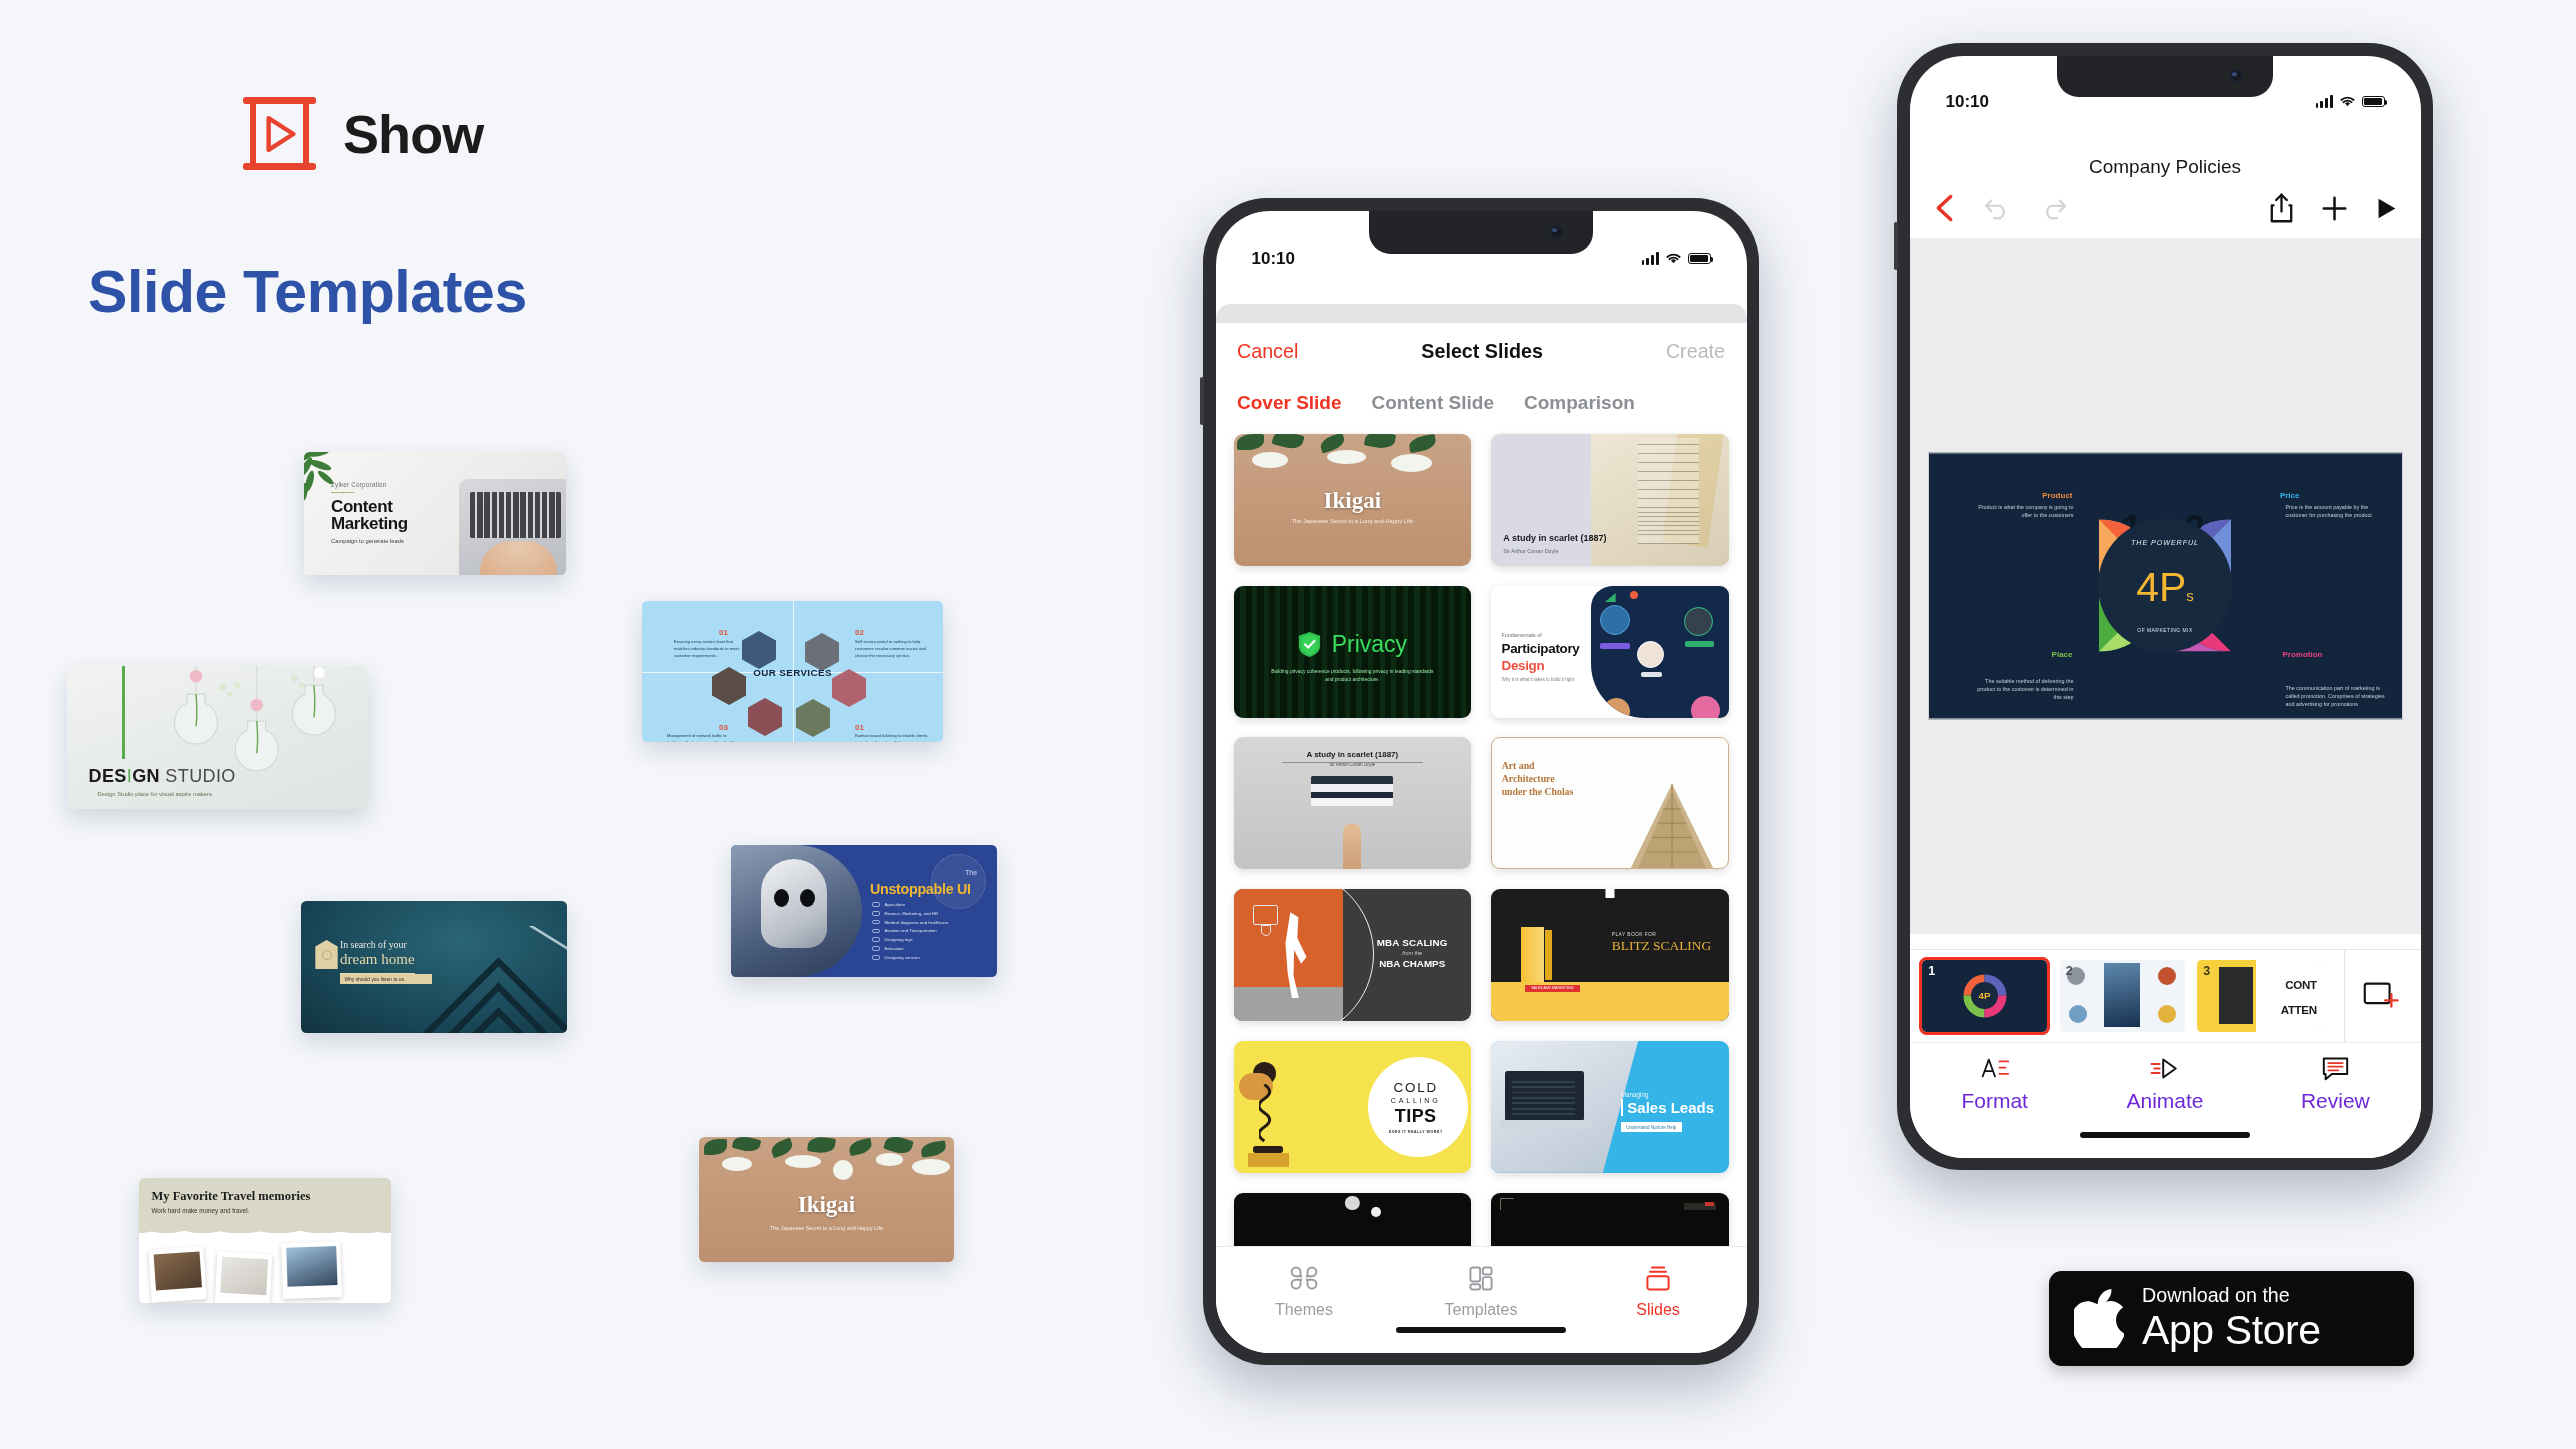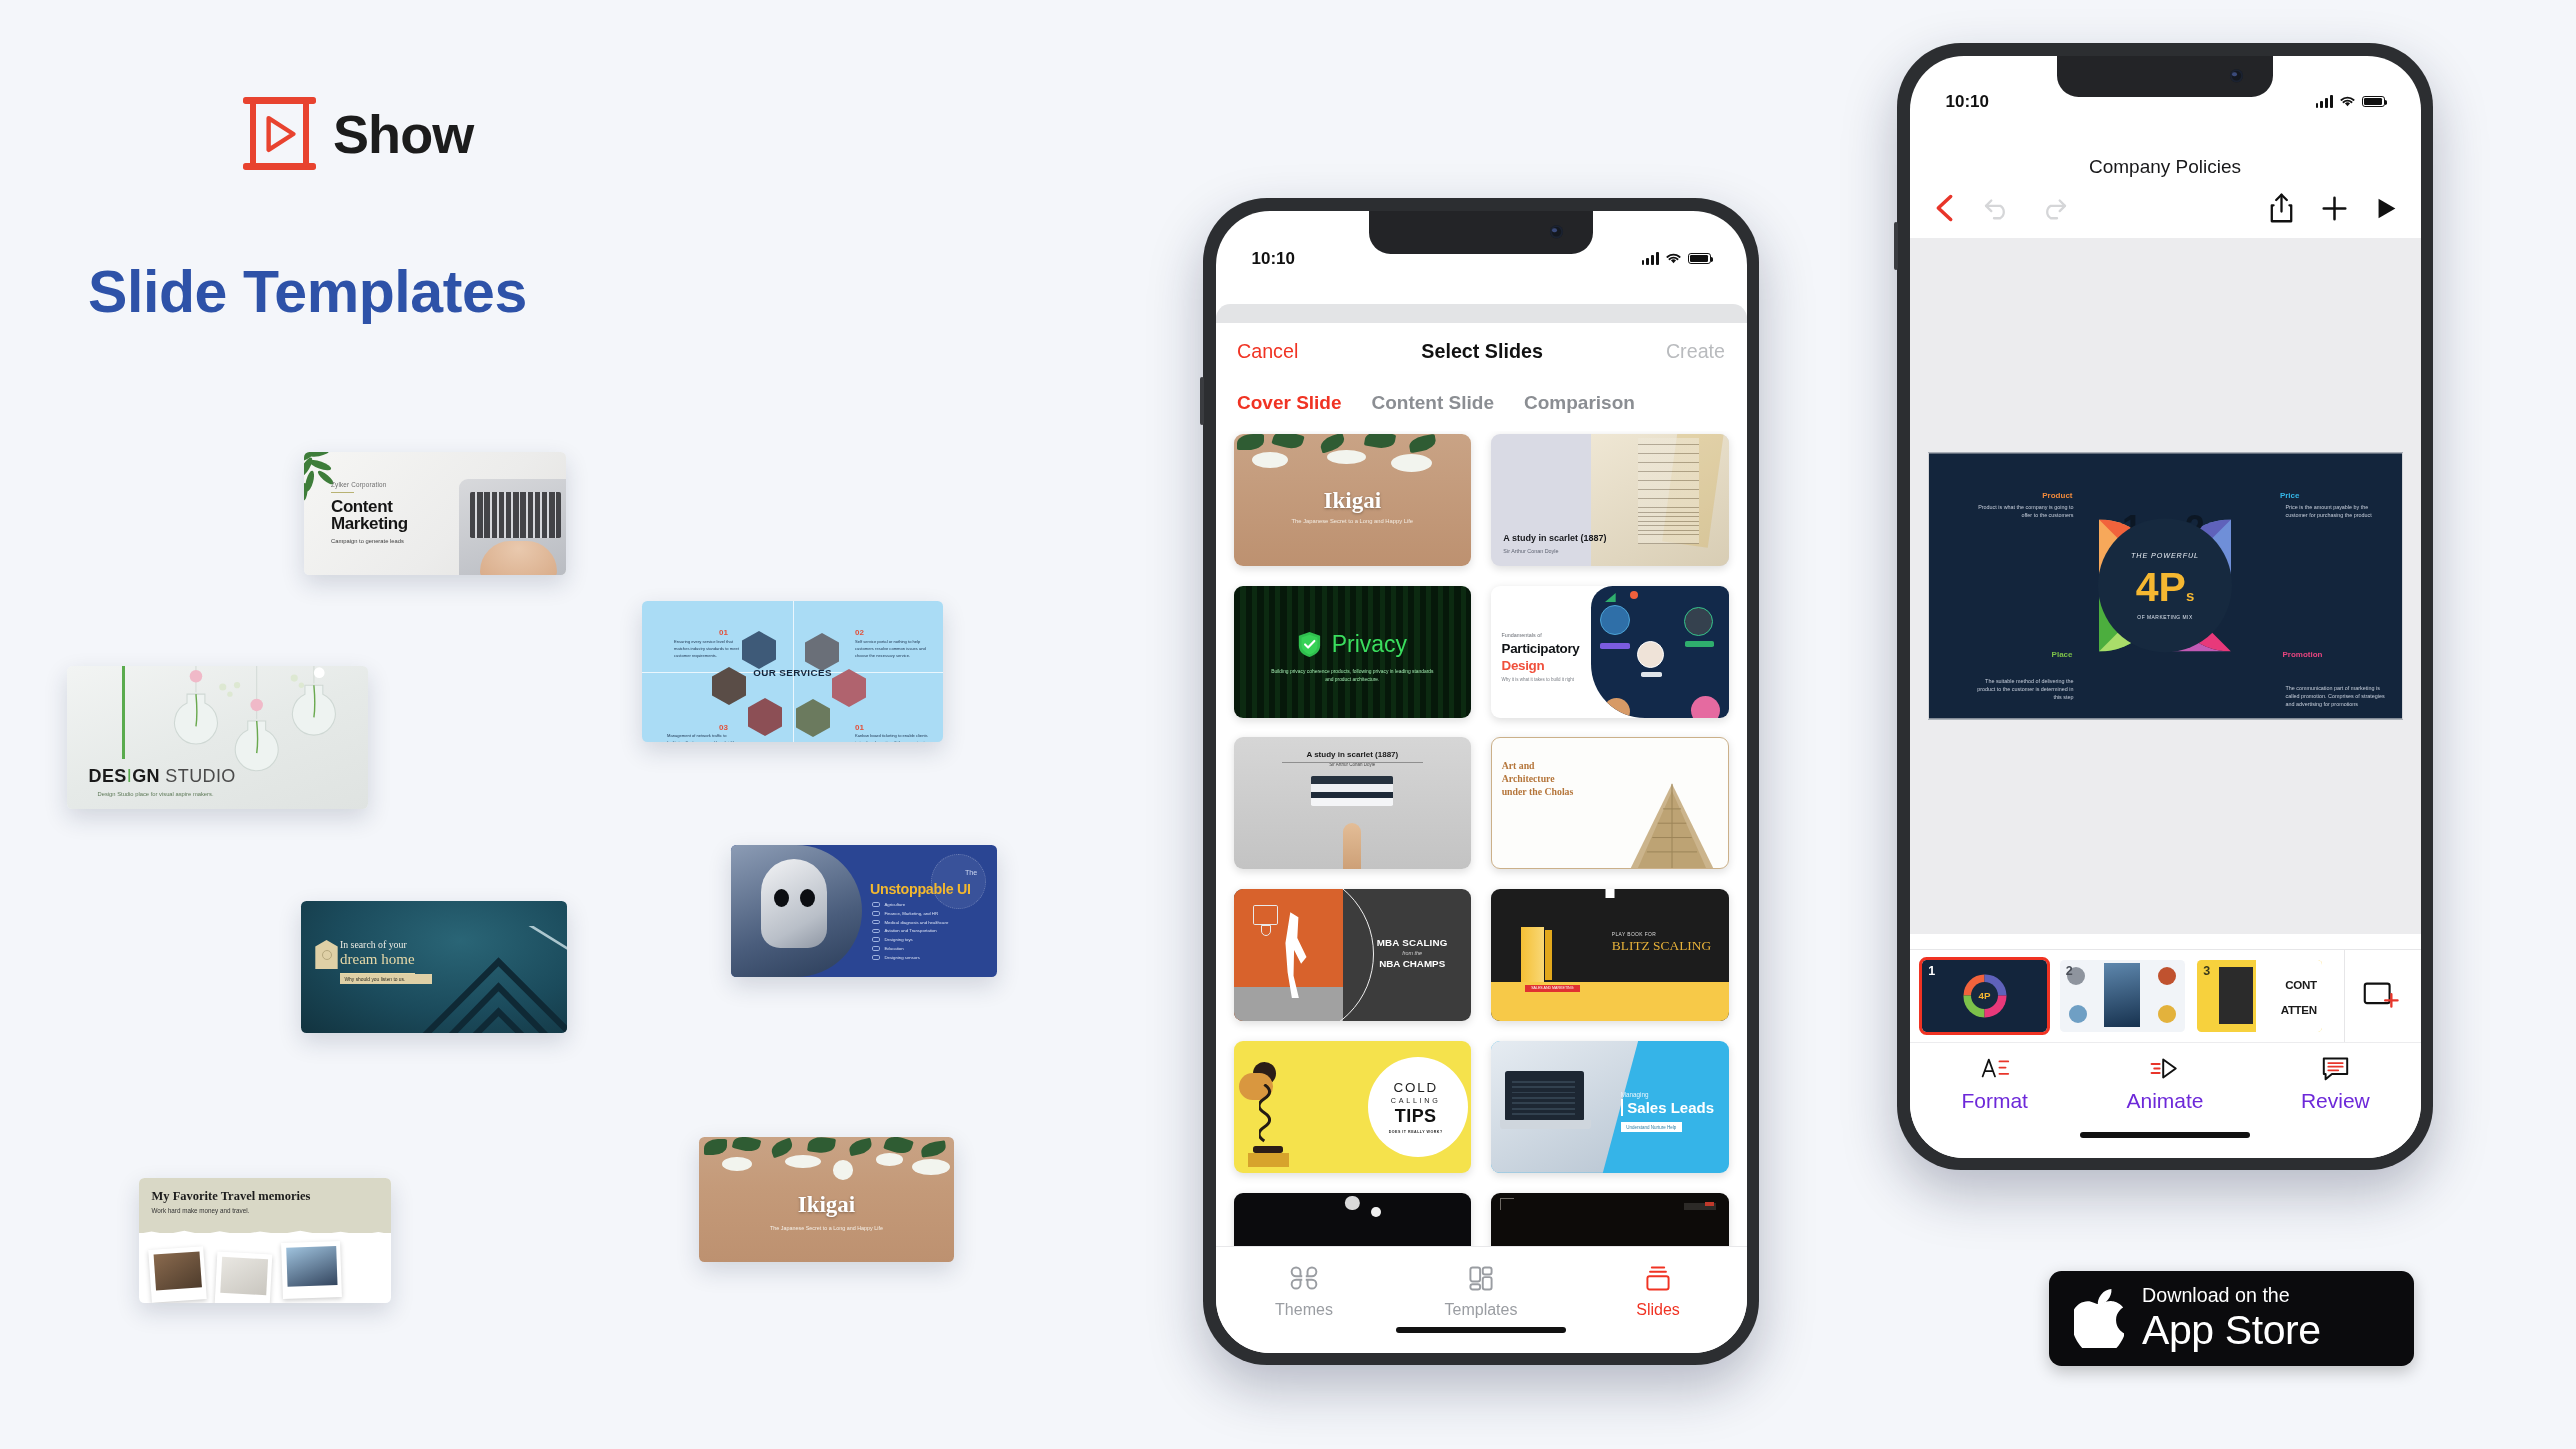--- a/index.html
+++ b/index.html
@@ -4,21 +4,21 @@
 <style>
   * { box-sizing: border-box; margin:0; padding:0; }
   html,body { width:2576px; height:1449px; overflow:hidden; }
   body {
     background:#f4f6fa;
     font-family:"Liberation Sans", sans-serif;
     position:relative;
   }
 
   
-  .brand { position:absolute; left:243px; top:97px; display:flex; align-items:center; gap:17px; }
+  .brand { position:absolute; left:243px; top:97px; display:flex; align-items:center; gap:27px; }
   .brand-mark { width:73px; height:73px; position:relative; }
   .brand-mark .bar { position:absolute; background:#e8432f; border-radius:2.7px; }
   .bar-top { left:0; top:0; width:73px; height:7.2px; }
   .bar-bot { left:0; bottom:0; width:73px; height:7.2px; }
   .bar-l { left:7.2px; top:3.6px; width:6.3px; height:66px; }
   .bar-r { right:7.2px; top:3.6px; width:6.3px; height:66px; }
   .brand-tri { position:absolute; left:23px; top:18px; }
   .brand-name { font-size:54px; font-weight:bold; color:#1c1c1c; letter-spacing:-0.9px; }
 
   .headline {
@@ -187,21 +187,21 @@
                 align-items:center; padding:0 23px; gap:27px; }
   .ed-spacer { flex:1; }
   .canvas-area { position:absolute; left:0; right:0; top:182px; bottom:224px; background:#ececee; }
 
   .slide4p { position:absolute; left:18px; right:18px; top:50%; transform:translateY(-50%);
              aspect-ratio:16/9; background:#13253c; border:0.9px solid #d4d5d8; }
   .fp-center { position:absolute; left:50%; top:50%; transform:translate(-50%,-50%);
                width:134px; height:134px; border-radius:50%; background:#16293f;
                display:flex; flex-direction:column; align-items:center; justify-content:center; }
   .fp-the { font-size:7.2px; color:#e9eef5; letter-spacing:0.9px;font-style:italic; }
-  .fp-4p { font-size:41px; font-weight:bold; color:#f5b731; line-height:1; margin:7px 0; }
+  .fp-4p { font-size:41px; font-weight:normal; color:#f5b731; line-height:1; margin:20px 0; }
   .fp-4p sub { font-size:15px; vertical-align:baseline; }
   .fp-mix { font-size:4.9px; color:#dfe6f0; letter-spacing:0.5px; }
   .petal { position:absolute; width:66px; height:66px; }
   .pnum { position:absolute; font-size:36px; font-weight:bold; color:#0c1724; }
   .fp-lbl { position:absolute; font-size:8px; font-weight:bold; }
   .fp-txt { position:absolute; font-size:5.4px; color:#c6cedb; line-height:1.55; width:100px; }
 
   .filmstrip { position:absolute; left:0; right:0; bottom:116px; height:93px;
                background:#fff; border-top:0.9px solid #e6e6e8; display:flex; align-items:center;
                gap:12.5px; padding:0 12.5px; overflow:hidden; }

